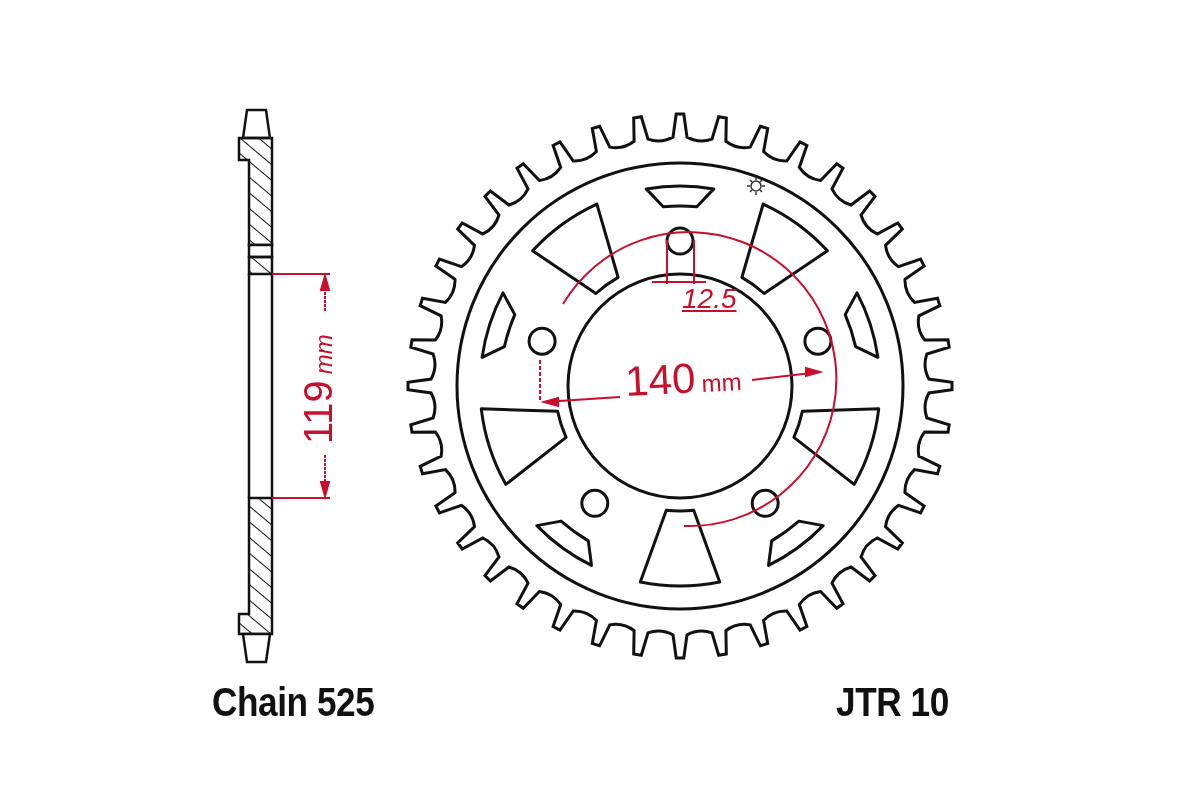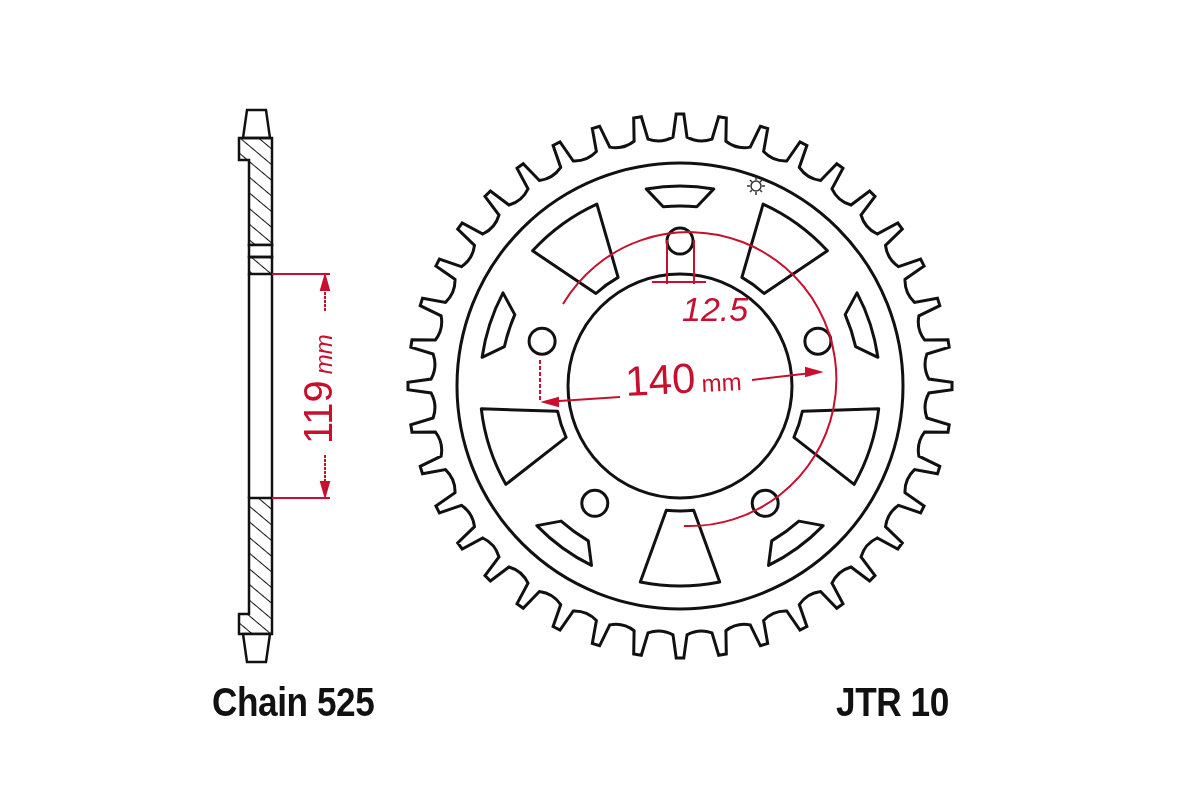--- a/index.html
+++ b/index.html
@@ -4,21 +4,21 @@
 <style>
   html, body { margin: 0; padding: 0; background: #ffffff; }
   body { width: 1200px; height: 800px; position: relative; overflow: hidden; font-family: "Liberation Sans", sans-serif; }
   #canvas { position: absolute; left: 0; top: 0; }
   .label { position: absolute; font-family: "Liberation Sans", sans-serif; font-weight: bold; color: #111111; font-size: 40px; letter-spacing: -0.5px; transform: scaleX(0.88); transform-origin: left top; }
   #chain-label { left: 212px; top: 680px; }
   #part-label { left: 836px; top: 680px; }
   .dim { position: absolute; color: #c8102e; font-family: "Liberation Sans", sans-serif; }
   #dim-140 { left: 624px; top: 358px; font-size: 42px; transform: rotate(-3deg); transform-origin: left top; white-space: nowrap; }
   #dim-140 .unit { font-size: 24px; margin-left: 6px; }
-  #dim-125 { left: 682px; top: 290px; font-size: 34px; font-style: italic; }
+  #dim-125 { left: 682px; top: 283px; font-size: 28px; font-style: italic; text-decoration: underline; }
   #dim-119 { left: 296px; top: 322px; font-size: 40px; transform-origin: left top; transform: translate(0, 122px) rotate(-90deg); white-space: nowrap; }
   #dim-119 .unit { font-size: 24px; margin-left: 6px; font-style: italic; }
 </style>
 </head>
 <body>
 
 <svg id="canvas" width="1200" height="800" viewBox="0 0 1200 800" xmlns="http://www.w3.org/2000/svg">
   <defs>
     <pattern id="hatch" patternUnits="userSpaceOnUse" width="12" height="12" patternTransform="rotate(-50)">
       <line x1="0" y1="0" x2="0" y2="12" stroke="#111" stroke-width="2"></line>

